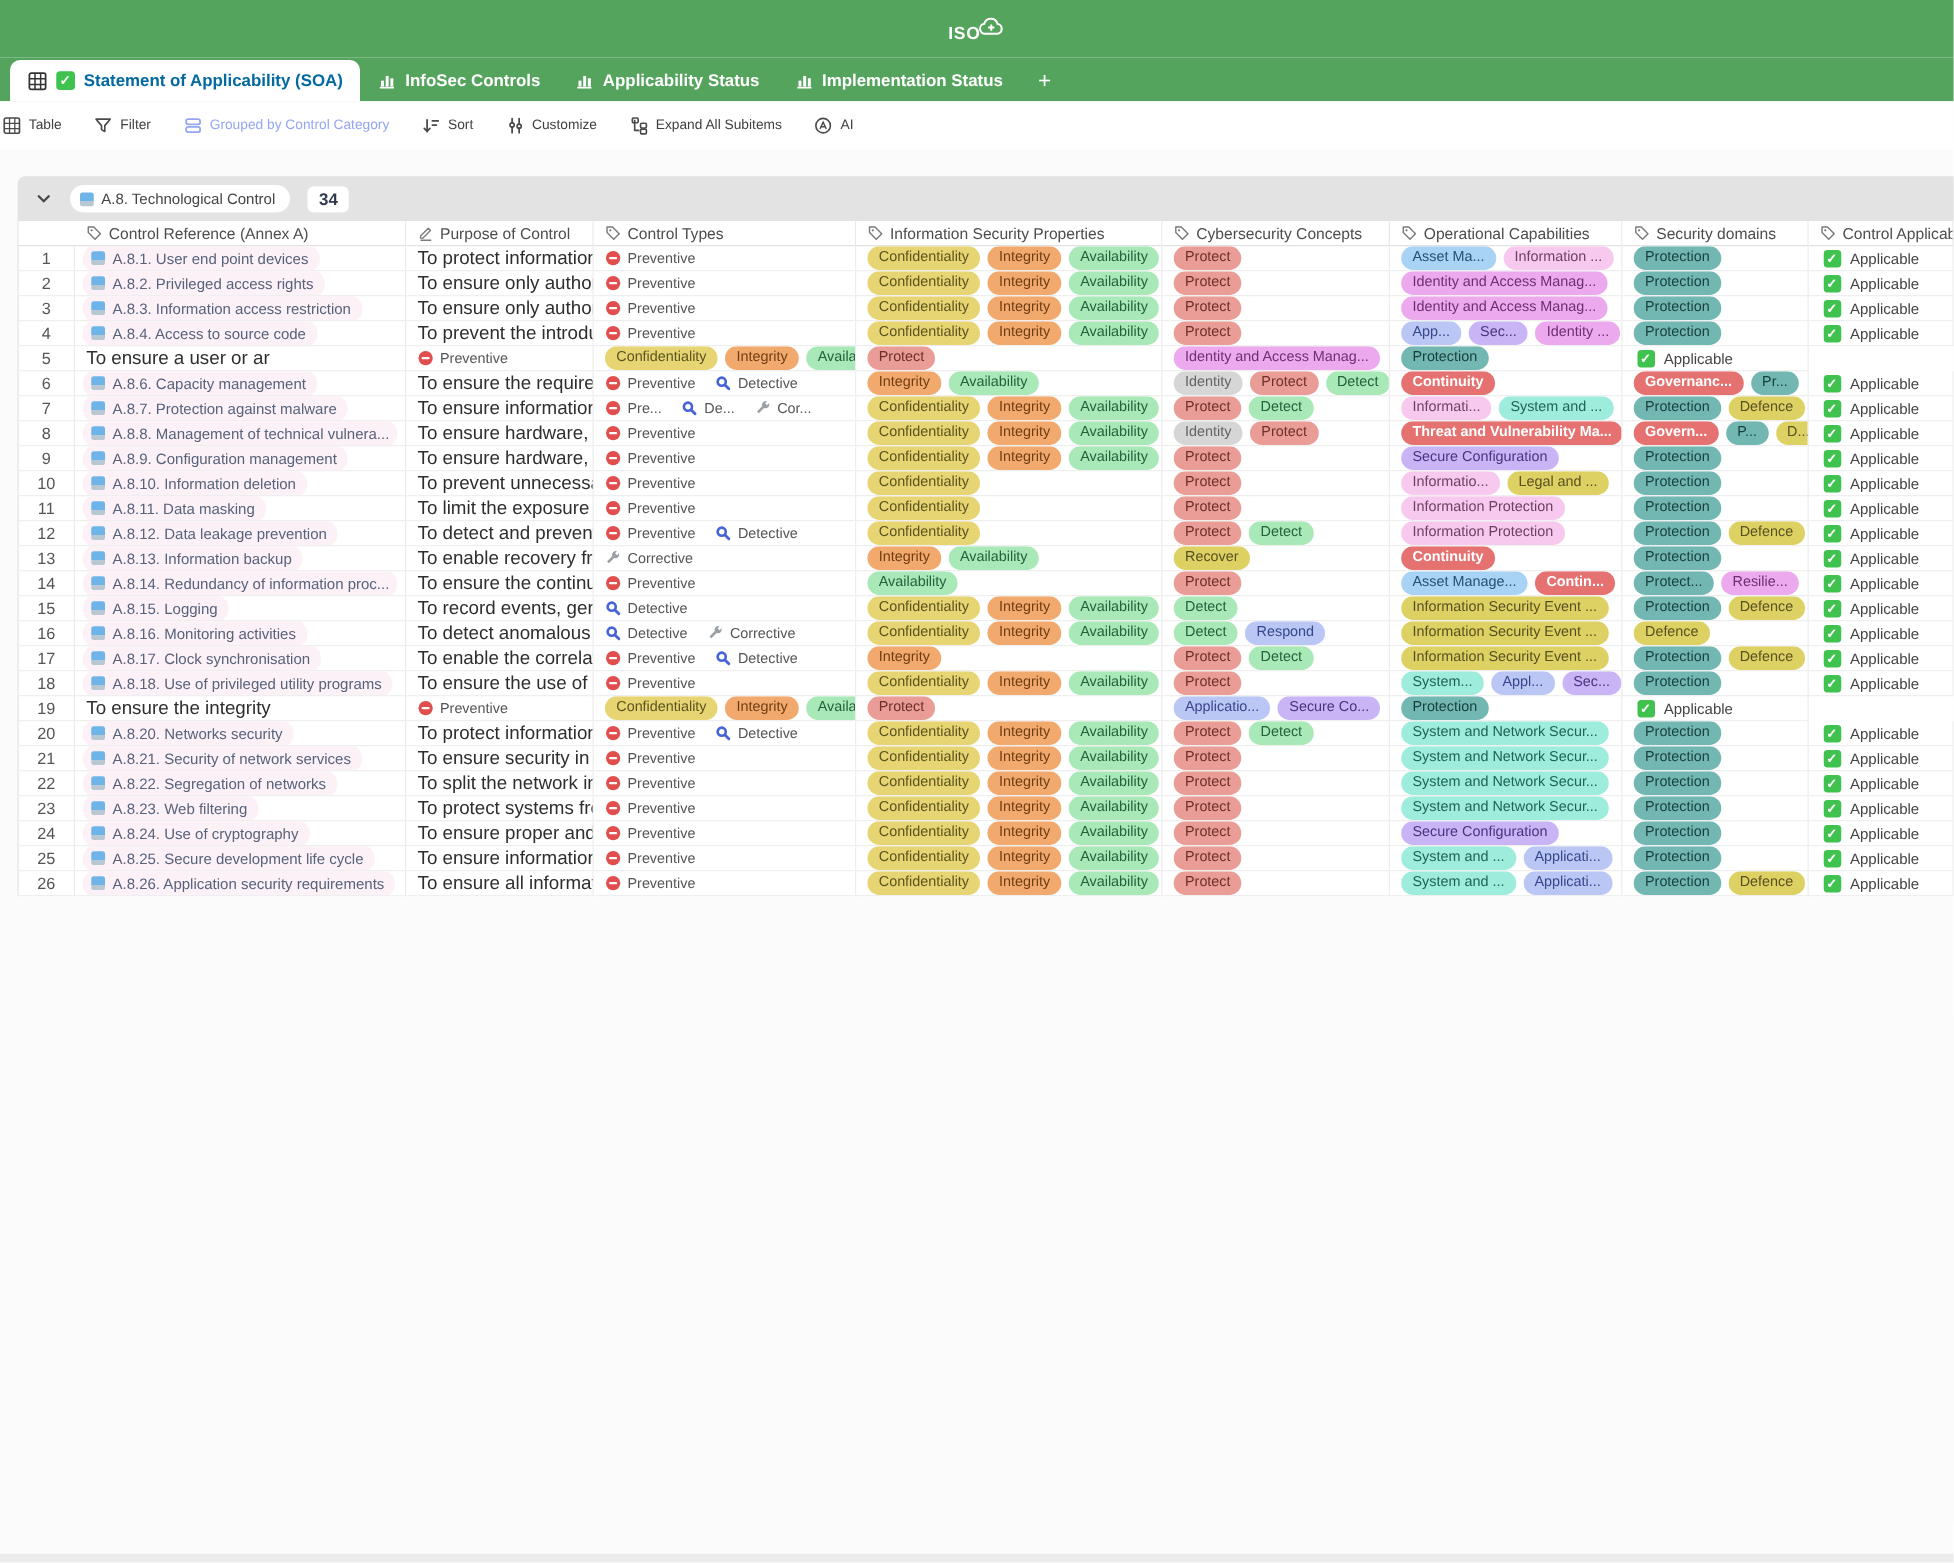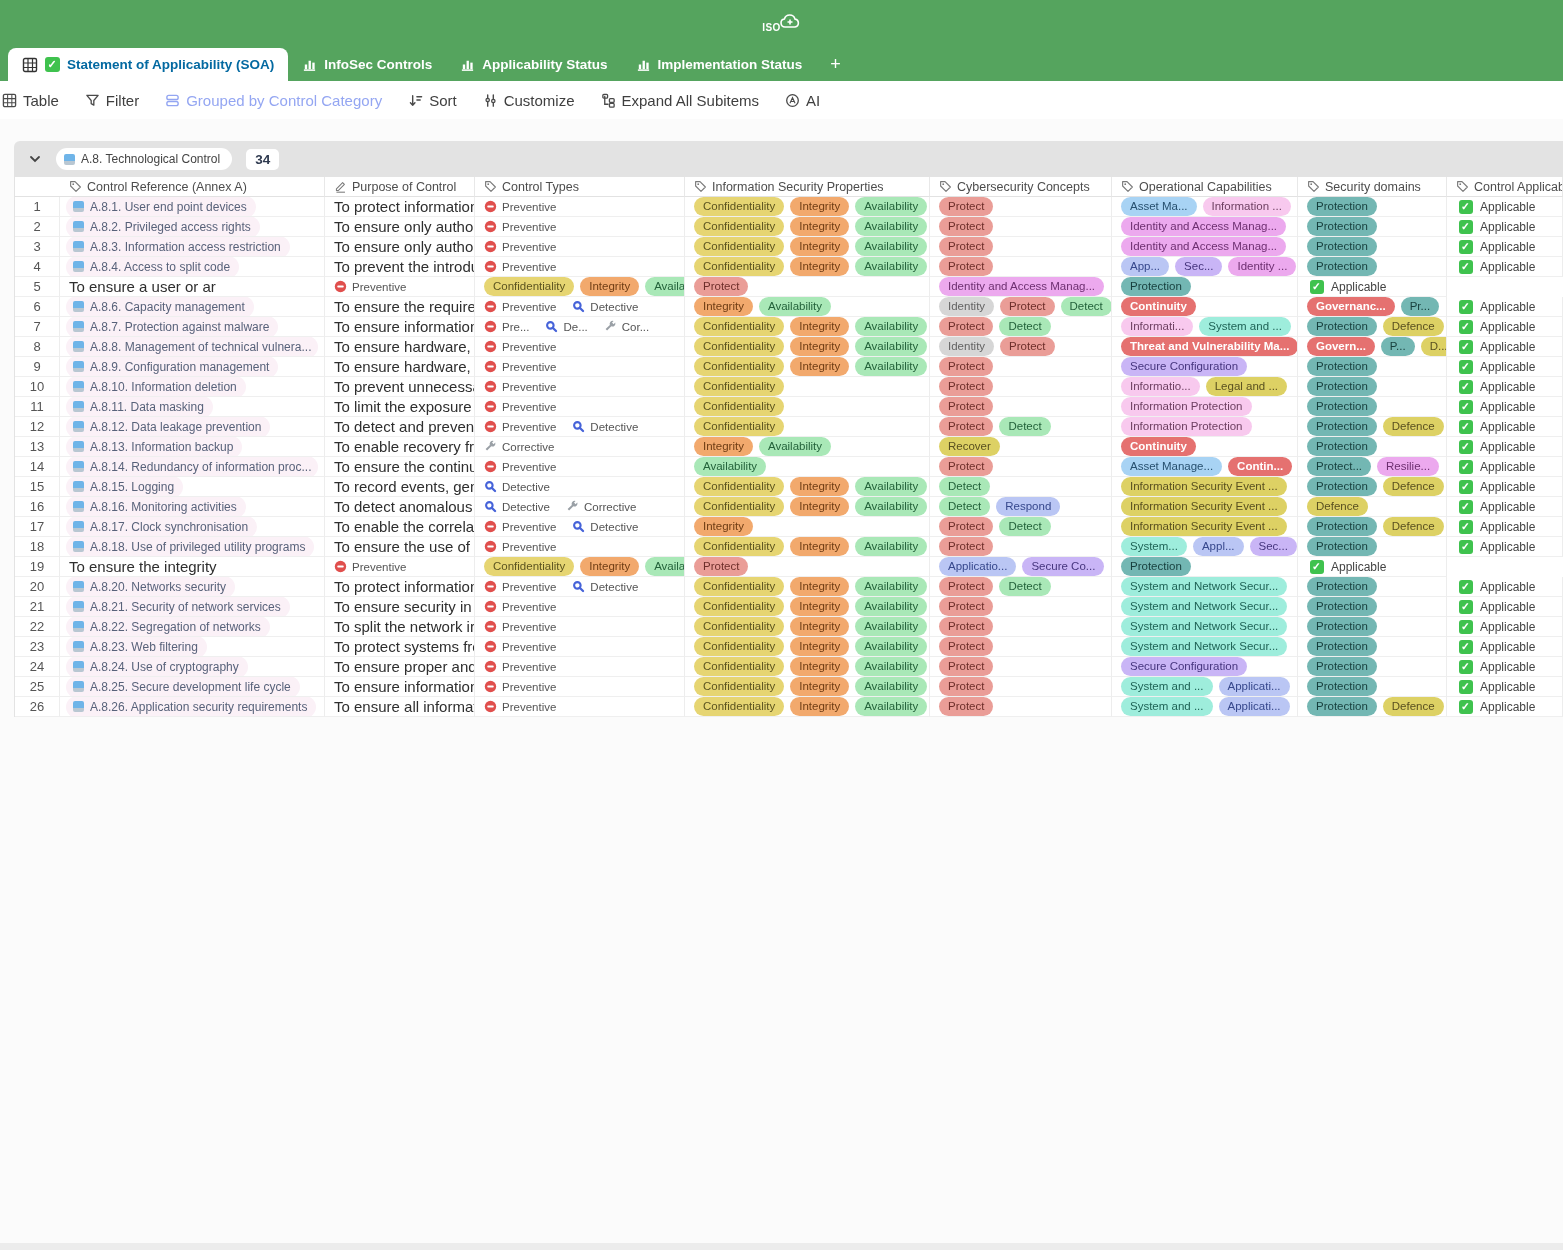--- a/index.html
+++ b/index.html
@@ -2,35 +2,35 @@
 <html><head>
 <meta charset="utf-8">
 <style>
   * { margin:0; padding:0; box-sizing:border-box; }
   html,body { width:1563px; height:1250px; overflow:hidden; background:#fff;
     font-family:"Liberation Sans", sans-serif; }
   .app { position:relative; width:1563px; height:1250px; background:#fbfbfb; }
 
   
   .topbar { height:46px; background:#55a45e; display:flex; align-items:center; justify-content:center; }
-  .logo { display:flex; align-items:flex-end; color:#fff; font-weight:bold; font-size:10px; letter-spacing:.5px; }
+  .logo { display:flex; align-items:flex-end; color:#fff; font-weight:bold; font-size:14px; letter-spacing:.5px; }
   .logo .cloud { margin-left:-2px; margin-bottom:2px; }
 
   
   .tabstrip { height:35px; background:#55a45e; display:flex; align-items:flex-end; padding-left:8px; }
   .tab { display:flex; align-items:center; gap:7px; height:33px; padding:0 14px; color:#fff;
     font-size:13.5px; font-weight:600; cursor:pointer; border-radius:8px 8px 0 0; }
   .tab.active { background:#fff; color:#0369a1; }
   .checkbox { width:15px; height:15px; border-radius:3px; background:#3fc24e; position:relative; flex:0 0 auto; }
   .checkbox::after { content:"✓"; position:absolute; left:2.5px; top:0.5px; color:#fff; font-size:11px; font-weight:bold; }
   .tab-plus { color:#fff; font-size:18px; padding:0 14px 6px; cursor:pointer; }
 
   
   .toolbar { height:38px; background:#fff; display:flex; align-items:center; gap:26px; padding-left:2px; }
-  .tb-item { display:flex; align-items:center; gap:6px; font-size:15px; color:#3f3f3f; cursor:pointer; white-space:nowrap; }
+  .tb-item { display:flex; align-items:center; gap:6px; font-size:11px; color:#3f3f3f; cursor:pointer; white-space:nowrap; }
   .tb-item.accent { color:#94a6f2; }
   .tb-item svg { flex:0 0 auto; }
 
   
   .content { position:absolute; left:0; right:0; top:141px; }
   .grp-hdr { margin-left:14px; height:36px; background:#e3e3e3; border-radius:6px 0 0 0;
     display:flex; align-items:center; gap:14px; padding-left:14px; }
   .chip { background:#fff; border-radius:13px; padding:4px 12px 4px 8px; display:flex; align-items:center; gap:6px;
     font-size:12px; color:#444; }
   .sq-icon { width:11px; height:11px; border-radius:2px;
@@ -411,21 +411,21 @@
             <div class="c-app">
               <span class="chk-green"></span>
               <span>Applicable</span>
             </div>
           </div>
           <div class="trow">
             <div class="c-num">4</div>
             <div class="c-ref">
               <span class="ref-pill">
                 <span class="sq-icon"></span>
-                <span>A.8.4. Access to split code</span>
+                <span>A.8.4. Access to source code</span>
               </span>
             </div>
             <div class="c-purp">To prevent the introdu</div>
             <div class="c-types">
               <span class="ctype">
                 <span style="display: flex;">
                   <svg width="13" height="13" viewBox="0 0 16 16">
                     <circle cx="8" cy="8" r="7" fill="#e04f4d"></circle>
                     <rect x="4" y="6.9" width="8" height="2.3" rx="1.1" fill="#fff"></rect>
                   </svg>

